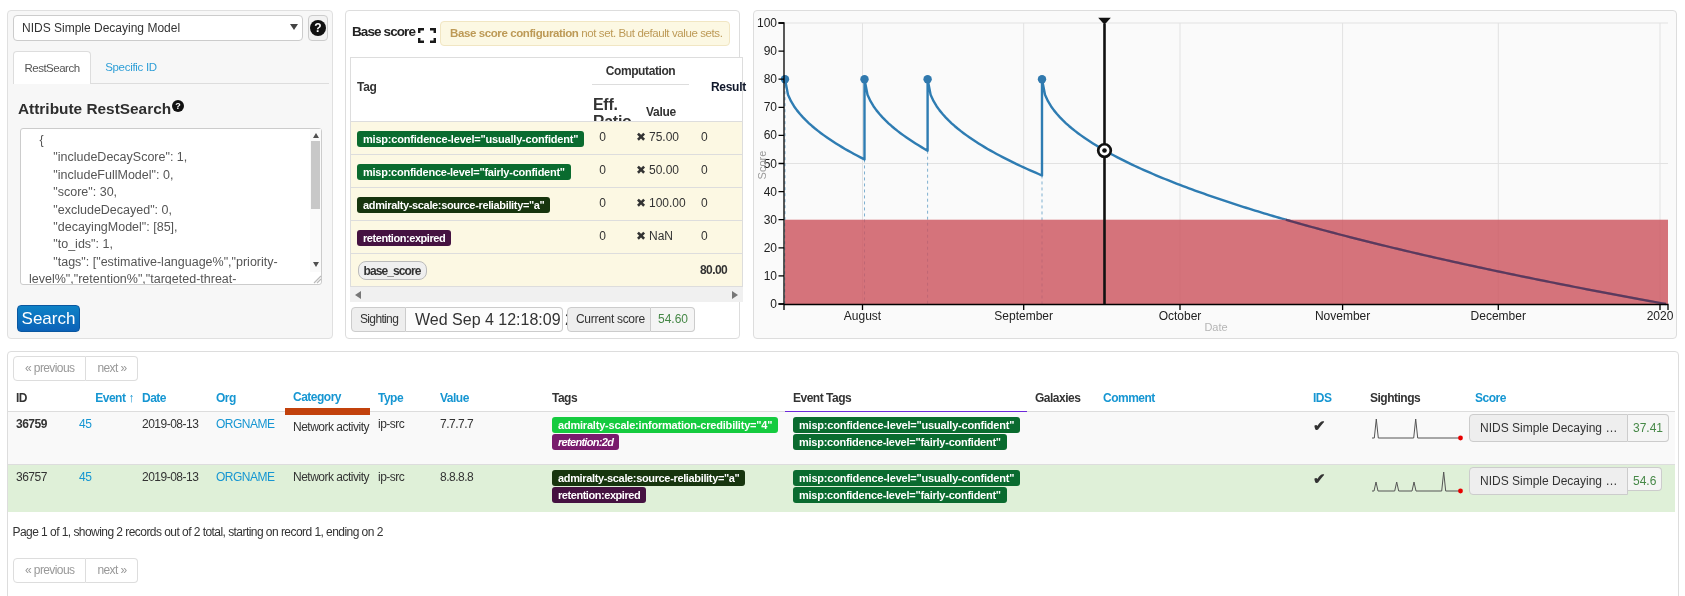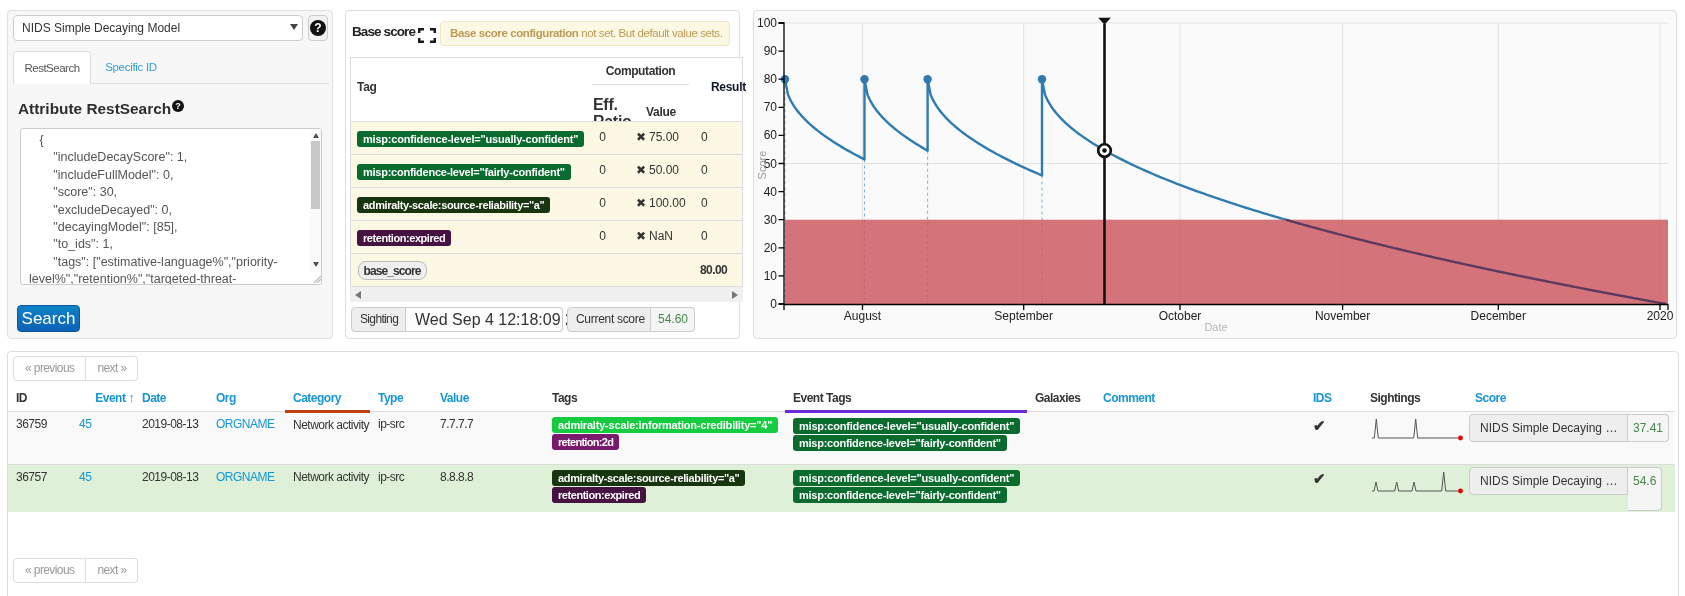--- a/index.html
+++ b/index.html
@@ -172,42 +172,42 @@
         <col style="width:57px">
         <col style="width:105px">
         <col style="width:208px">
       </colgroup>
 <tbody>
         <tr style="height:25px;">
 <th style="text-align:left;padding:0 0 0 8px;border-bottom:1px solid #ddd;color:#333;font-weight:bold;vertical-align:middle;white-space:nowrap;">ID</th>
 <th style="text-align:right;padding:0 0 0 8px;border-bottom:1px solid #ddd;color:#1696d2;font-weight:bold;vertical-align:middle;white-space:nowrap;">Event <span style="font-size:12.5px;font-weight:bold;">↑</span></th>
 <th style="text-align:left;padding:0 0 0 8px;border-bottom:1px solid #ddd;color:#1696d2;font-weight:bold;vertical-align:middle;white-space:nowrap;">Date</th>
 <th style="text-align:left;padding:0 0 0 8px;border-bottom:1px solid #ddd;color:#1696d2;font-weight:bold;vertical-align:middle;white-space:nowrap;">Org</th>
-<th style="text-align:left;padding:0 0 0 8px;border-bottom:3px solid #c2410c;color:#1696d2;font-weight:bold;vertical-align:middle;white-space:nowrap;">Category</th>
+<th style="text-align:left;padding:0 0 0 8px;border-bottom:7px solid #c2410c;color:#1696d2;font-weight:bold;vertical-align:middle;white-space:nowrap;">Category</th>
 <th style="text-align:left;padding:0 0 0 8px;border-bottom:1px solid #ddd;color:#1696d2;font-weight:bold;vertical-align:middle;white-space:nowrap;">Type</th>
 <th style="text-align:left;padding:0 0 0 8px;border-bottom:1px solid #ddd;color:#1696d2;font-weight:bold;vertical-align:middle;white-space:nowrap;">Value</th>
 <th style="text-align:left;padding:0 0 0 8px;border-bottom:1px solid #ddd;color:#333;font-weight:bold;vertical-align:middle;white-space:nowrap;">Tags</th>
-<th style="text-align:left;padding:0 0 0 8px;border-bottom:3px solid #6d28d9;color:#333;font-weight:bold;vertical-align:middle;white-space:nowrap;">Event Tags</th>
+<th style="text-align:left;padding:0 0 0 8px;border-bottom:1px solid #6d28d9;color:#333;font-weight:bold;vertical-align:middle;white-space:nowrap;">Event Tags</th>
 <th style="text-align:left;padding:0 0 0 8px;border-bottom:1px solid #ddd;color:#333;font-weight:bold;vertical-align:middle;white-space:nowrap;margin-top:18px;">Galaxies</th>
 <th style="text-align:left;padding:0 0 0 8px;border-bottom:1px solid #ddd;color:#1696d2;font-weight:bold;vertical-align:middle;white-space:nowrap;">Comment</th>
 <th style="text-align:left;padding:0 0 0 8px;border-bottom:1px solid #ddd;color:#1696d2;font-weight:bold;vertical-align:middle;white-space:nowrap;">IDS</th>
 <th style="text-align:left;padding:0 0 0 8px;border-bottom:1px solid #ddd;color:#333;font-weight:bold;vertical-align:middle;white-space:nowrap;">Sightings</th>
 <th style="text-align:left;padding:0 0 0 8px;border-bottom:1px solid #ddd;color:#1696d2;font-weight:bold;vertical-align:middle;white-space:nowrap;">Score</th>
 </tr>
 <tr style="background:#f9f9f9;height:46px;">
-<td style="padding:5px 0 0 8px;vertical-align:top;white-space:nowrap;">36759</td>
+<td style="padding:5px 0 0 8px;vertical-align:top;white-space:nowrap;font-weight:bold;">36759</td>
 <td style="padding:5px 0 0 8px;vertical-align:top;white-space:nowrap;"><span class="link">45</span></td>
 <td style="padding:5px 0 0 8px;vertical-align:top;white-space:nowrap;">2019-08-13</td>
 <td style="padding:5px 0 0 8px;vertical-align:top;white-space:nowrap;"><span class="link">ORGNAME</span></td>
 <td style="padding:5px 0 0 8px;vertical-align:top;white-space:nowrap;">Network activity</td>
 <td style="padding:5px 0 0 8px;vertical-align:top;white-space:nowrap;">ip-src</td>
 <td style="padding:5px 0 0 8px;vertical-align:top;white-space:nowrap;">7.7.7.7</td>
 <td style="padding:5px 0 0 8px;vertical-align:top;white-space:nowrap;">
             <div style="margin-bottom:1px;"><span class="badge" style="background:#15cb3f;letter-spacing:-0.2px">admiralty-scale:information-credibility="4"</span></div>
-            <div style="margin-bottom:14px;"><span class="badge" style="background:#791b6d;letter-spacing:-0.7px">retention:2d</span></div>
+            <div style="margin-bottom:14px;font-style:italic;"><span class="badge" style="background:#791b6d;letter-spacing:-0.7px">retention:2d</span></div>
           </td>
 <td style="padding:5px 0 0 8px;vertical-align:top;white-space:nowrap;">
             <div style="margin-bottom:1px;"><span class="badge" style="background:#0a6b2f;letter-spacing:-0.2px">misp:confidence-level="usually-confident"</span></div>
             <div style="margin-bottom:1px;"><span class="badge" style="background:#0a6b2f;letter-spacing:-0.25px">misp:confidence-level="fairly-confident"</span></div>
           </td>
 <td style="padding:5px 0 0 8px;vertical-align:top;white-space:nowrap;"></td>
 <td style="padding:5px 0 0 8px;vertical-align:top;white-space:nowrap;"></td>
 <td style="padding:5px 0 0 8px;vertical-align:top;white-space:nowrap;"><span style="font-size:15px;font-weight:bold;letter-spacing:0;">✔</span></td>
 <td style="padding:5px 0 0 8px;vertical-align:top;white-space:nowrap;"><svg width="96" height="26" viewBox="0 0 96 26" xmlns="http://www.w3.org/2000/svg">
               <path d="M2,21 L4.3,21 L6.3,2 L8.3,21 L43.7,21 L45.7,2 L47.7,21 L89,21" fill="none" stroke="#555" stroke-width="1"></path>
@@ -239,22 +239,23 @@
 <td style="padding:5px 0 0 8px;border-top:1px solid #ddd;vertical-align:top;white-space:nowrap;"></td>
 <td style="padding:5px 0 0 8px;border-top:1px solid #ddd;vertical-align:top;white-space:nowrap;"></td>
 <td style="padding:5px 0 0 8px;border-top:1px solid #ddd;vertical-align:top;white-space:nowrap;"><span style="font-size:15px;font-weight:bold;letter-spacing:0;">✔</span></td>
 <td style="padding:5px 0 0 8px;border-top:1px solid #ddd;vertical-align:top;white-space:nowrap;"><svg width="96" height="26" viewBox="0 0 96 26" xmlns="http://www.w3.org/2000/svg">
               <path d="M2,21 L4,21 L6,12 L8,21 L24.7,21 L26.7,12 L28.7,21 L42,21 L44,12 L46,21 L71.7,21 L73.7,2 L75.7,21 L89,21" fill="none" stroke="#555" stroke-width="1"></path>
               <circle cx="90.5" cy="21" r="2.4" fill="#e80000"></circle>
             </svg></td>
 <td style="padding:2px 0 0 2px;border-top:1px solid #ddd;vertical-align:top;white-space:nowrap;">
             <div style="display:flex;letter-spacing:0;">
               <div style="background:#eee;border:1px solid #ccc;border-radius:4px 0 0 4px;height:28px;line-height:26px;padding:0 10px;width:159px;white-space:nowrap;overflow:hidden;color:#333;">NIDS Simple Decaying …</div>
-              <div style="background:#f5f5f5;border:1px solid #ccc;border-left:none;border-radius:0 4px 4px 0;height:44px;line-height:26px;padding:0 5px;color:#468847;">54.6</div>
+              <div style="background:#f5f5f5;border:1px solid #ccc;border-left:none;border-radius:0 4px 4px 0;height:24px;line-height:26px;padding:0 5px;color:#468847;">54.6</div>
             </div>
           </td>
 </tr>
 </tbody>
     </table>
+<div class="abs" style="left:12.5px;top:525px;font-size:12px;letter-spacing:-0.55px;color:#333;">Page 1 of 1, showing 2 records out of 2 total, starting on record 1, ending on 2</div>
 <div class="abs" style="left:13px;top:558px;height:25px;display:flex;">
       <div style="border:1px solid #ddd;border-radius:4px 0 0 4px;background:#fff;color:#999;font-size:12px;letter-spacing:-0.6px;line-height:23px;padding:0 11px;">« previous</div>
       <div style="border:1px solid #ddd;border-left:none;border-radius:0 4px 4px 0;background:#fff;color:#999;font-size:12px;letter-spacing:-0.6px;line-height:23px;padding:0 11px;">next »</div>
     </div>
 </div>
 </body></html>

